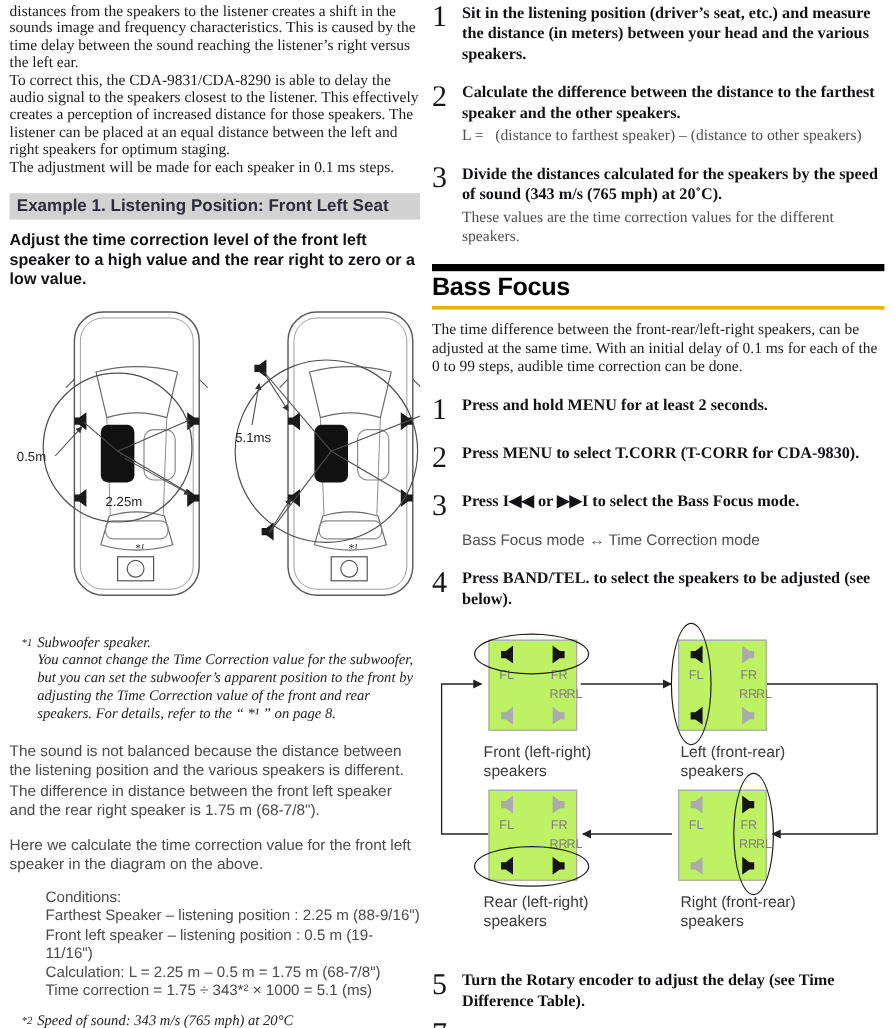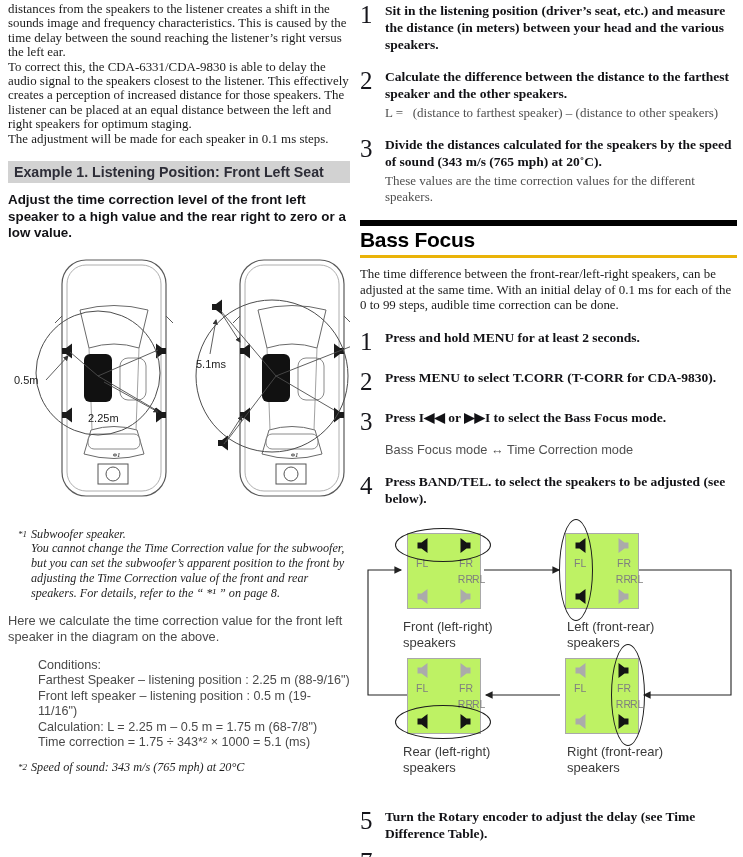--- a/index.html
+++ b/index.html
@@ -59,21 +59,21 @@
   .clipped7{position:absolute;left:360px;top:849px;font-family:"Liberation Serif",serif;
             font-size:25px;color:#15151b;line-height:1;}
 </style>
 </head>
 <body>
 
 <div class="page">
 
   <div class="col-left">
     <p class="serif-p">distances from the speakers to the listener creates a shift in the sounds image and frequency characteristics. This is caused by the time delay between the sound reaching the listener’s right versus the left ear.</p>
-    <p class="serif-p">To correct this, the CDA-6331/CDA-9830 is able to delay the audio signal to the speakers closest to the listener. This effectively creates a perception of increased distance for those speakers. The listener can be placed at an equal distance between the left and right speakers for optimum staging.</p>
+    <p class="serif-p">To correct this, the CDA-9831/CDA-8290 is able to delay the audio signal to the speakers closest to the listener. This effectively creates a perception of increased distance for those speakers. The listener can be placed at an equal distance between the left and right speakers for optimum staging.</p>
     <p class="serif-p">The adjustment will be made for each speaker in 0.1 ms steps.</p>
 
     <div class="example-header">Example 1. Listening Position: Front Left Seat</div>
     <div class="lead">Adjust the time correction level of the front left speaker to a high value and the rear right to zero or a low value.</div>
 
     
     <svg class="car-diagram" width="342" height="262" viewBox="0 0 342 262">
       <defs>
         <marker id="ah" markerWidth="7" markerHeight="7" refX="5" refY="3" orient="auto">
           <path d="M0,0 L6,3 L0,6 Z" fill="#333"></path>
@@ -128,20 +128,22 @@
 
     
     <div class="footnote">
       <sup>*1</sup>
       <div>
         <div>Subwoofer speaker.</div>
         <div>You cannot change the Time Correction value for the subwoofer, but you can set the subwoofer’s apparent position to the front by adjusting the Time Correction value of the front and rear speakers. For details, refer to the “ *¹ ” on page 8.</div>
       </div>
     </div>
 
+    <p class="sans-p" style="margin-top:16px">The sound is not balanced because the distance between the listening position and the various speakers is different.
+The difference in distance between the front left speaker and the rear right speaker is 1.75 m (68-7/8").</p>
     <p class="sans-p">Here we calculate the time correction value for the front left speaker in the diagram on the above.</p>
 
     <div class="conditions">
       <div>Conditions:</div>
       <div>Farthest Speaker – listening position : 2.25 m (88-9/16")</div>
       <div>Front left speaker – listening position : 0.5 m (19-11/16")</div>
       <div>Calculation: L = 2.25 m – 0.5 m = 1.75 m (68-7/8")</div>
       <div>Time correction = 1.75 ÷ 343*² × 1000 = 5.1 (ms)</div>
     </div>
 

